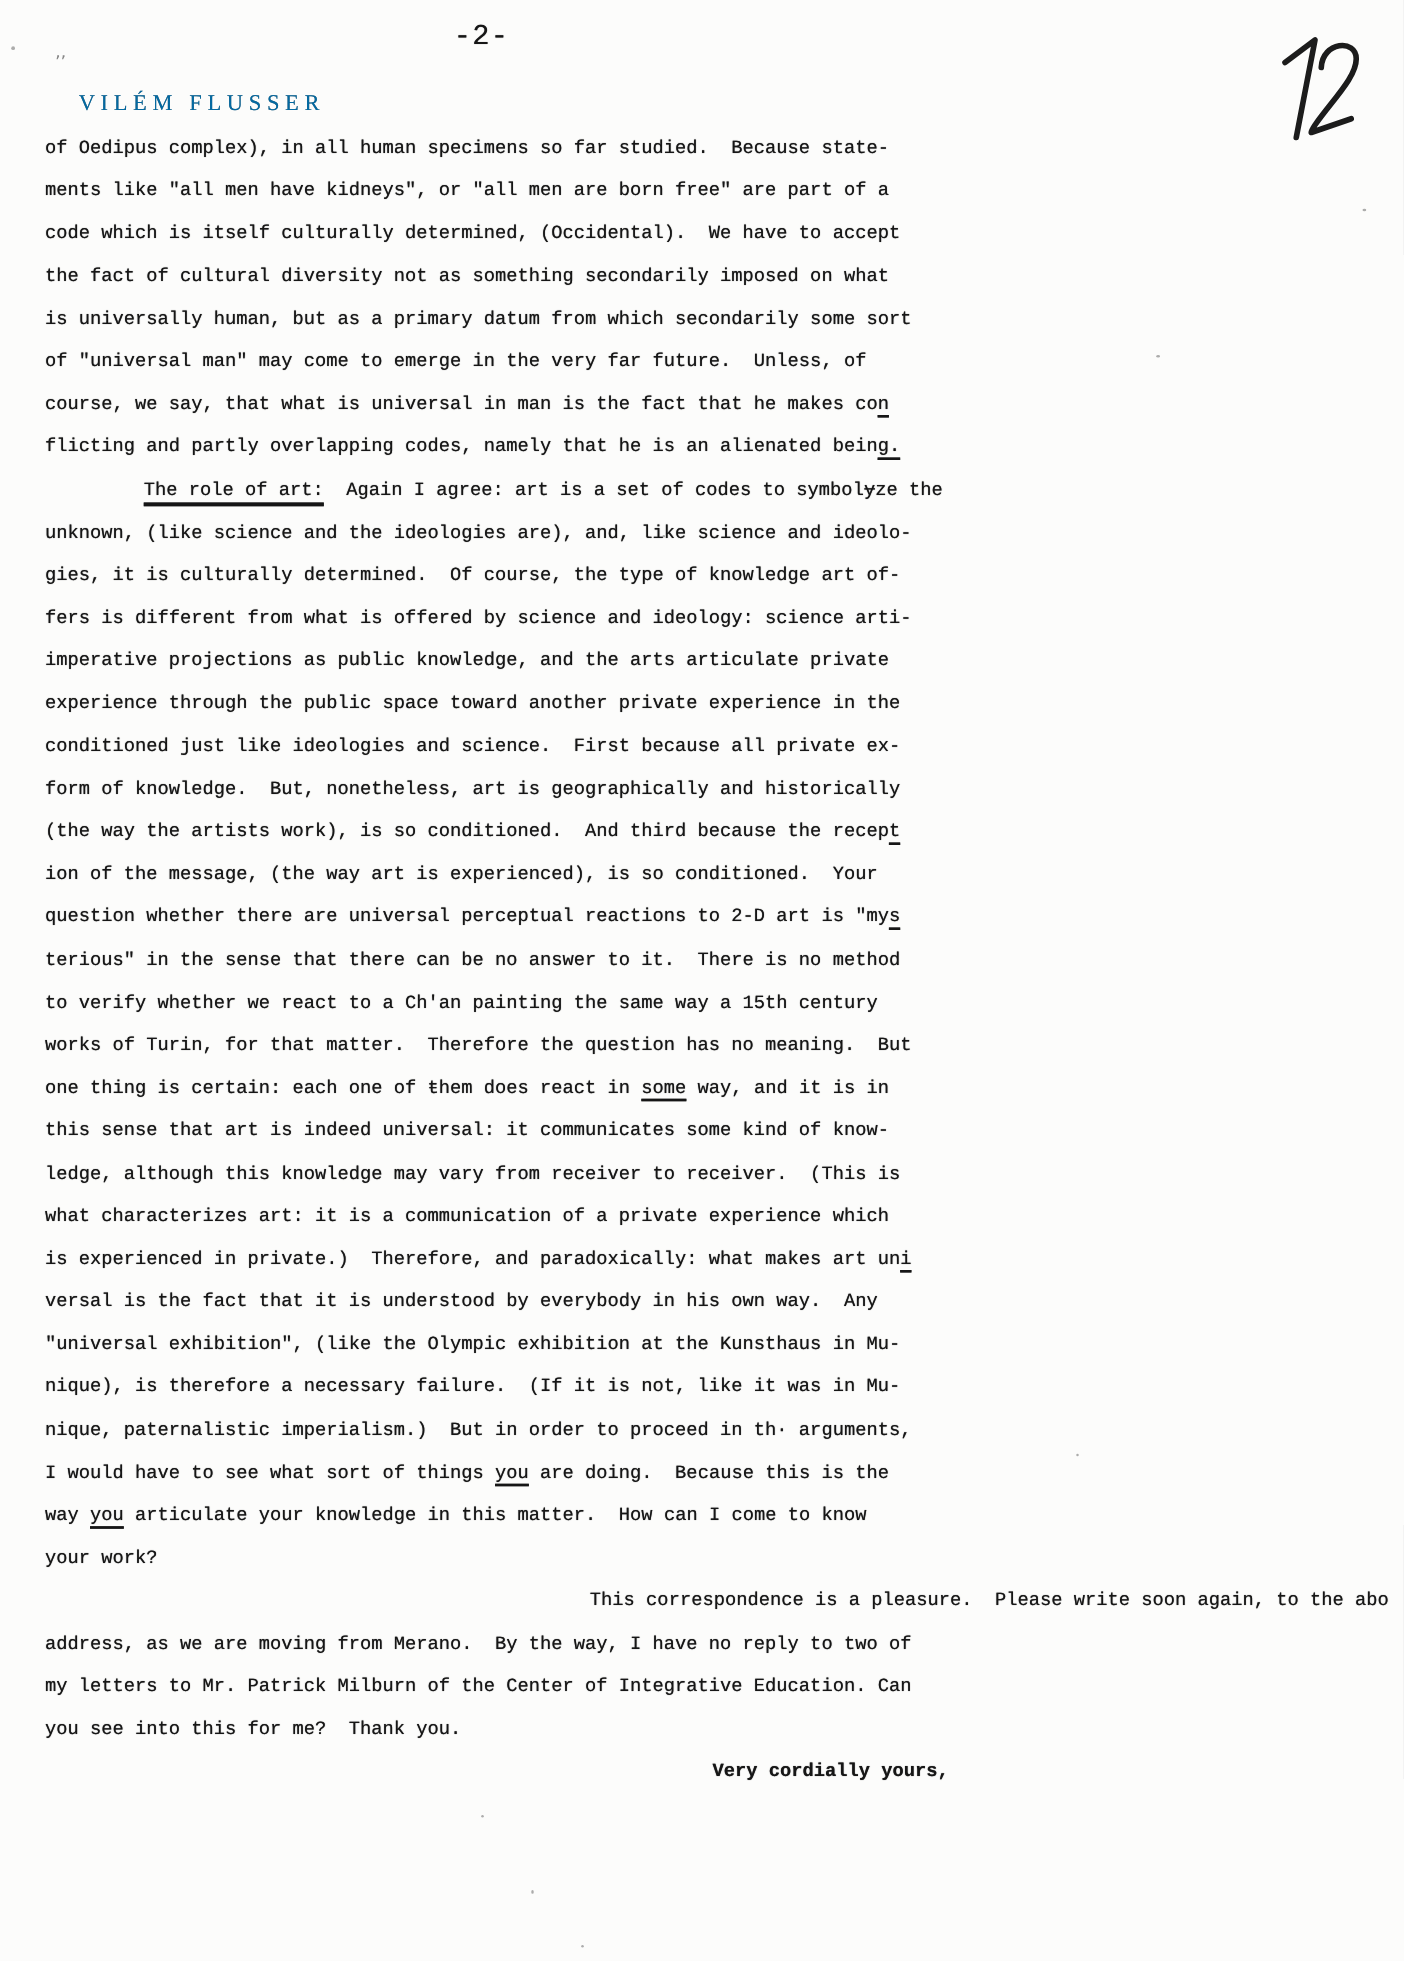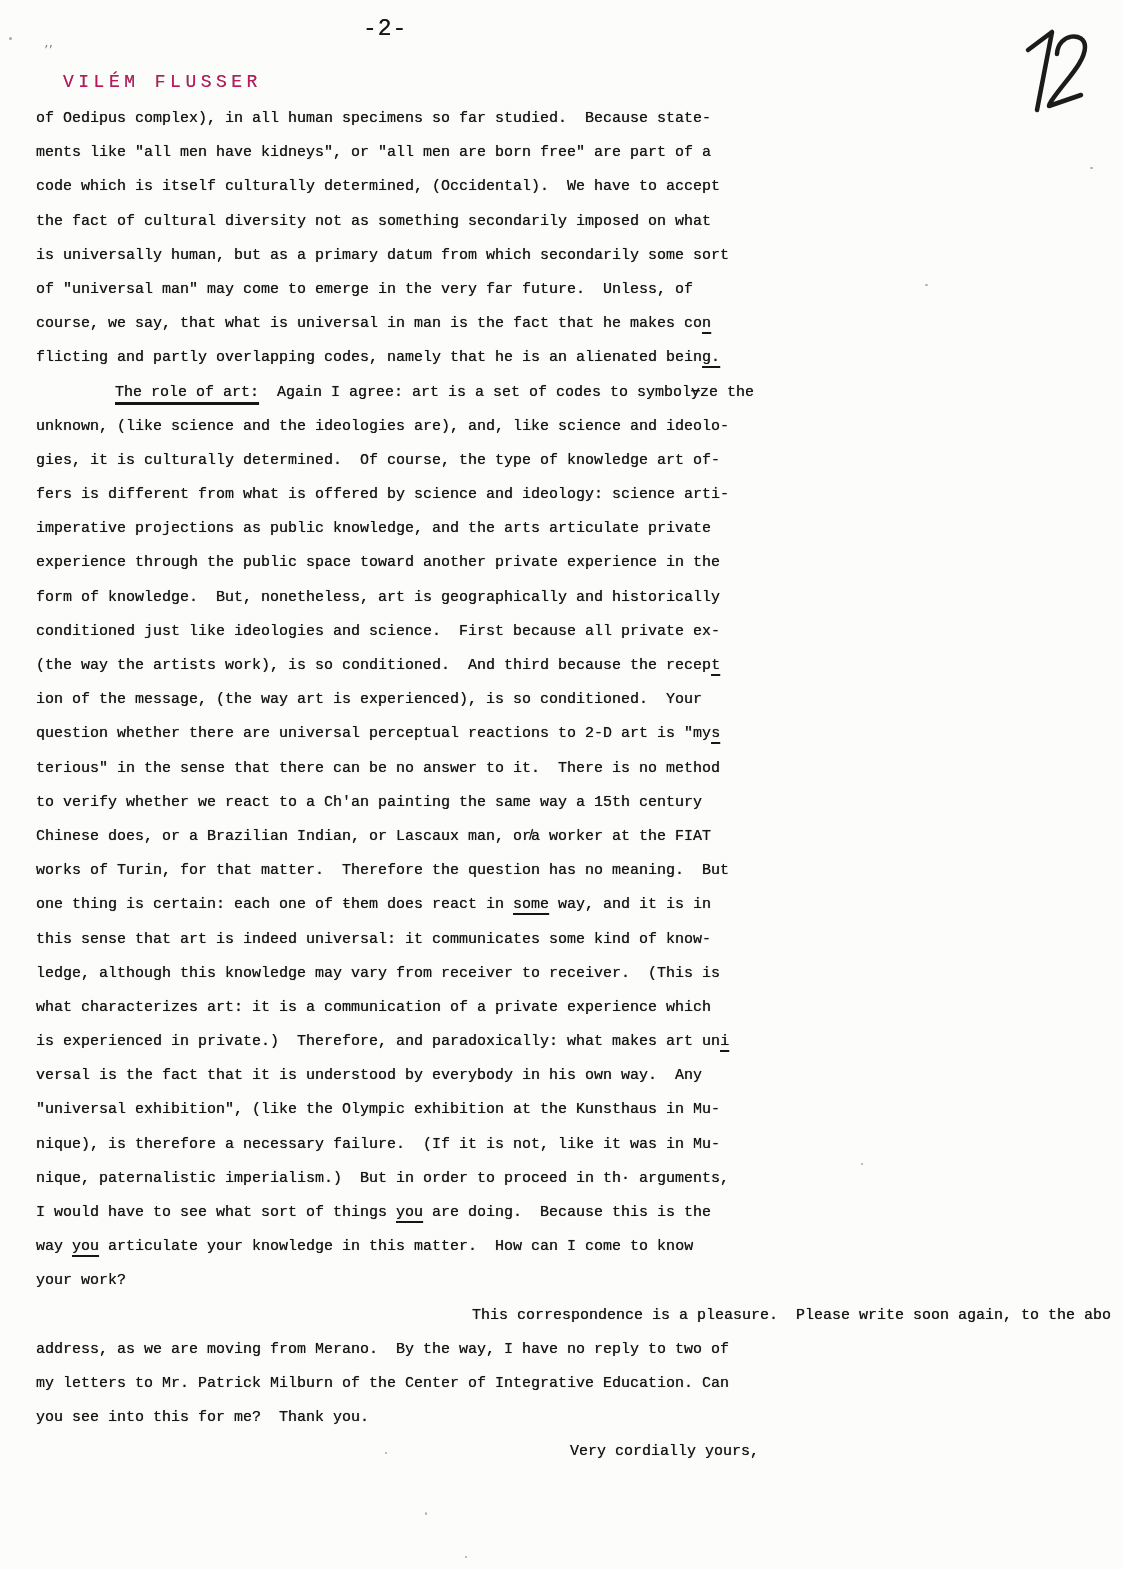--- a/index.html
+++ b/index.html
@@ -11,22 +11,22 @@
     font-family:"Liberation Mono","DejaVu Sans Mono",monospace;
     color:#161616;
   }
   .pagenum{
     position:absolute;left:363px;top:16px;
     font-size:23px;letter-spacing:1px;
     text-shadow:0 0 .6px rgba(0,0,0,.75);
   }
   .letterhead{
     position:absolute;left:63px;top:72px;
-    font-family:Liberation Mono, monospace;
-    font-size:18px;letter-spacing:4.5px;color:#be185d;
+    font-family:Liberation Serif, serif;
+    font-size:18px;letter-spacing:4.5px;color:#0369a1;
     text-shadow:0 0 .4px rgba(0,0,0,.5);
   }
   .hand12{position:absolute;left:1000px;top:26px;width:110px;height:95px;}
   .body-text{
     position:absolute;left:36px;top:102px;right:12px;
     font-size:15px;line-height:34.2px;
     text-shadow:0 0 .7px rgba(10,10,10,.8);
   }
   .line{white-space:pre;height:34.2px;}
   .u{text-decoration:underline;text-underline-offset:5px;text-decoration-thickness:2px;}
@@ -58,46 +58,45 @@
       <div class="line"><span>is universally human, but as a primary datum from which secondarily some sort</span></div>
       <div class="line"><span>of "universal man" may come to emerge in the very far future.  Unless, of</span></div>
       <div class="line"><span>course, we say, that what is universal in man is the fact that he makes co</span><span class="u">n</span></div>
       <div class="line"><span>flicting and partly overlapping codes, namely that he is an alienated bein</span><span class="u">g.</span></div>
       <div class="line" style="padding-left: 79px;"><span class="u uh">The role of art:</span><span>  Again I agree: art is a set of codes to symbolɏze the</span></div>
       <div class="line"><span>unknown, (like science and the ideologies are), and, like science and ideolo-</span></div>
       <div class="line"><span>gies, it is culturally determined.  Of course, the type of knowledge art of-</span></div>
       <div class="line"><span>fers is different from what is offered by science and ideology: science arti-</span></div>
       <div class="line"><span>imperative projections as public knowledge, and the arts articulate private</span></div>
       <div class="line"><span>experience through the public space toward another private experience in the</span></div>
+      <div class="line"><span>conditioned just like ideologies and science.  First because all private ex-</span></div>
       <div class="line"><span>form of knowledge.  But, nonetheless, art is geographically and historically</span></div>
-      <div class="line"><span>conditioned just like ideologies and science.  First because all private ex-</span></div>
       <div class="line"><span>(the way the artists work), is so conditioned.  And third because the recep</span><span class="u">t</span></div>
       <div class="line"><span>ion of the message, (the way art is experienced), is so conditioned.  Your</span></div>
       <div class="line"><span>question whether there are universal perceptual reactions to 2-D art is "my</span><span class="u">s</span></div>
       <div class="line"><span>terious" in the sense that there can be no answer to it.  There is no method</span></div>
       <div class="line"><span>to verify whether we react to a Ch'an painting the same way a 15th century</span></div>
-      <div class="line"><span>Chinese does, or a Brazilian Indian, or Lascaux man, or̸a worker at the FIAT</span></div>
       <div class="line"><span>works of Turin, for that matter.  Therefore the question has no meaning.  But</span></div>
       <div class="line"><span>one thing is certain: each one of ŧhem does react in </span><span class="u">some</span><span> way, and it is in</span></div>
       <div class="line"><span>this sense that art is indeed universal: it communicates some kind of know-</span></div>
       <div class="line"><span>ledge, although this knowledge may vary from receiver to receiver.  (This is</span></div>
       <div class="line"><span>what characterizes art: it is a communication of a private experience which</span></div>
       <div class="line"><span>is experienced in private.)  Therefore, and paradoxically: what makes art un</span><span class="u">i</span></div>
       <div class="line"><span>versal is the fact that it is understood by everybody in his own way.  Any</span></div>
       <div class="line"><span>"universal exhibition", (like the Olympic exhibition at the Kunsthaus in Mu-</span></div>
       <div class="line"><span>nique), is therefore a necessary failure.  (If it is not, like it was in Mu-</span></div>
       <div class="line"><span>nique, paternalistic imperialism.)  But in order to proceed in th· arguments,</span></div>
       <div class="line"><span>I would have to see what sort of things </span><span class="u">you</span><span> are doing.  Because this is the</span></div>
       <div class="line"><span>way </span><span class="u">you</span><span> articulate your knowledge in this matter.  How can I come to know</span></div>
       <div class="line"><span>your work?</span></div>
       <div class="line" style="padding-left: 79px; text-align: right;"><span>This correspondence is a pleasure.  Please write soon again, to the abo</span></div>
       <div class="line"><span>address, as we are moving from Merano.  By the way, I have no reply to two of</span></div>
       <div class="line"><span>my letters to Mr. Patrick Milburn of the Center of Integrative Education. Can</span></div>
       <div class="line"><span>you see into this for me?  Thank you.</span></div>
-      <div class="line" style="padding-left: 534px;"><span>Very cordially yours,</span></div>
+      <div class="line" style="padding-left: 534px; font-weight: bold;"><span>Very cordially yours,</span></div>
     </div>
 
   <div class="speck" style="left:9px;top:37px;width:3px;height:3px;"></div>
   <div class="tick" style="left:44px;top:42px;">’’</div>
   <div class="speck" style="left:925px;top:284px;width:3px;height:2px;"></div>
   <div class="speck" style="left:530px;top:428px;width:2px;height:2px;"></div>
   <div class="speck" style="left:861px;top:1163px;width:2px;height:2px;"></div>
   <div class="speck" style="left:385px;top:1452px;width:2px;height:2px;"></div>
   <div class="speck" style="left:425px;top:1512px;width:2px;height:3px;"></div>
   <div class="speck" style="left:465px;top:1556px;width:2px;height:2px;"></div>

